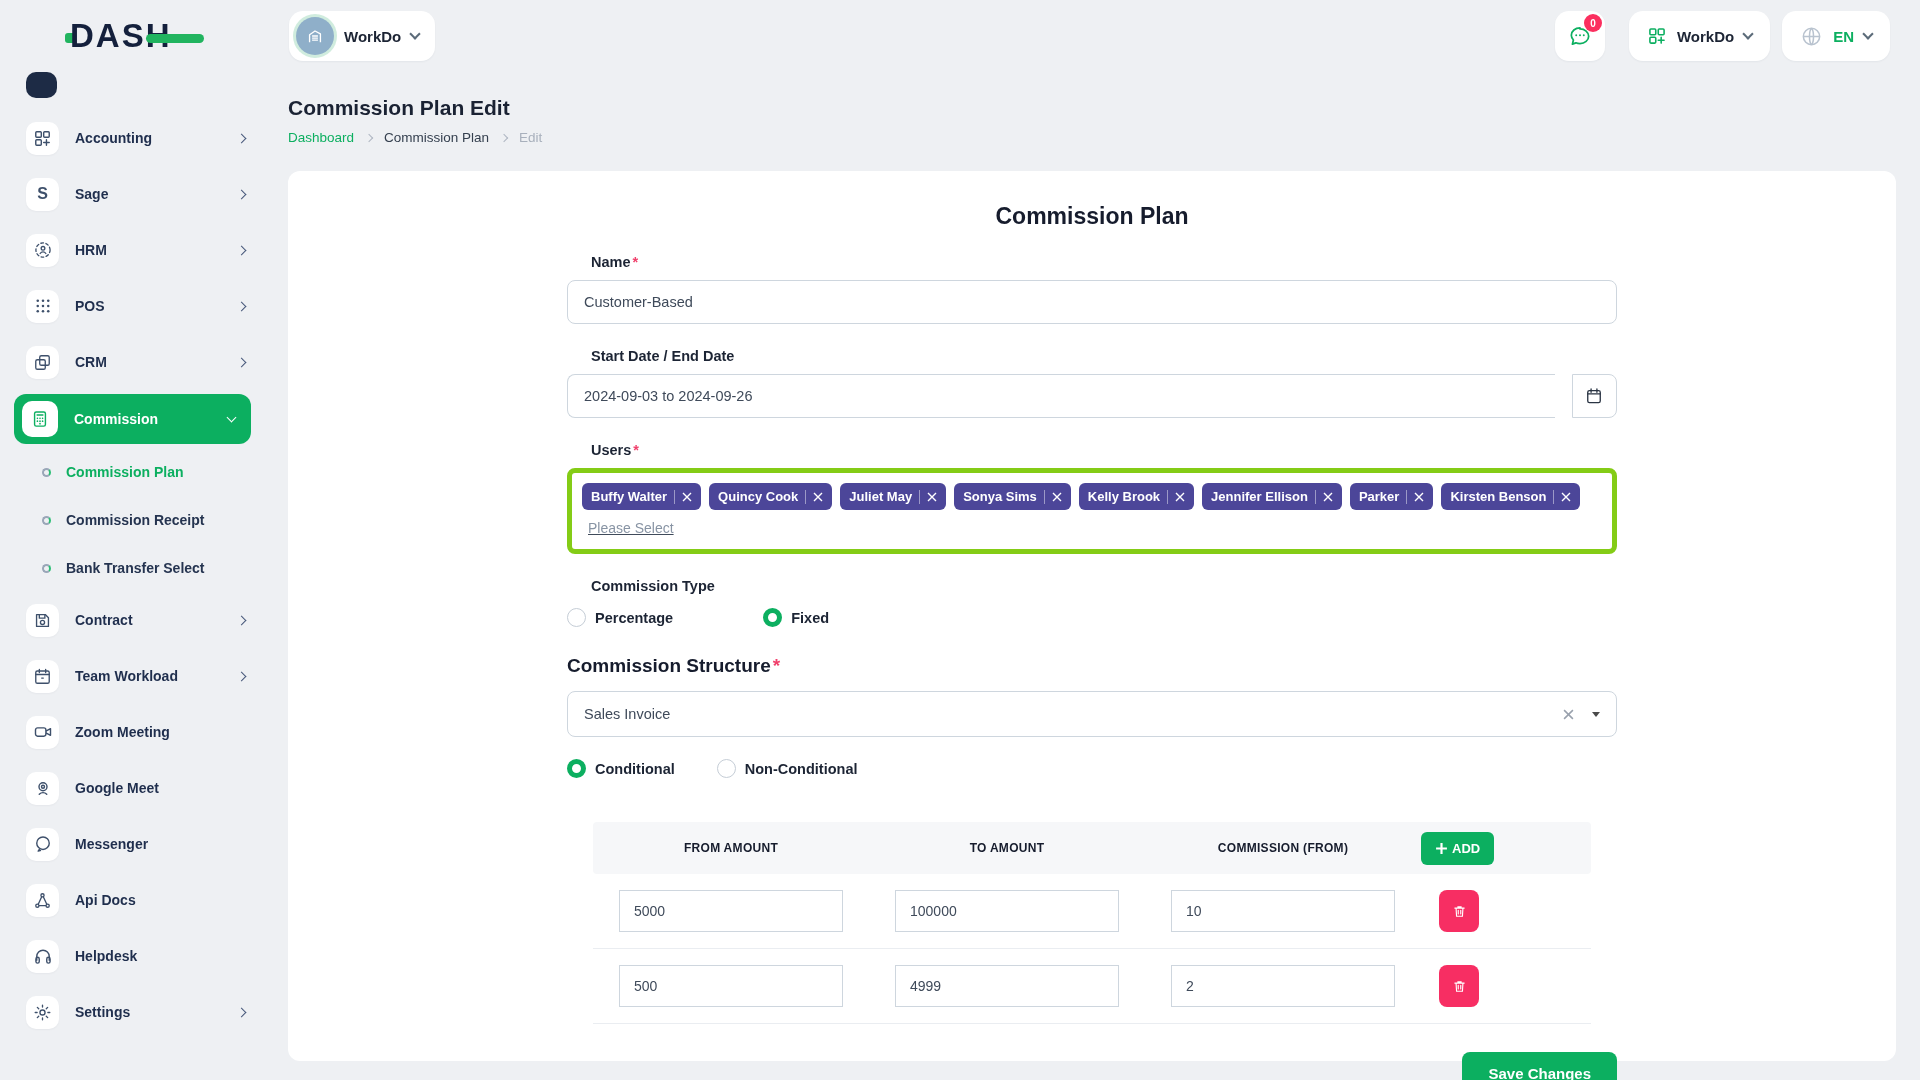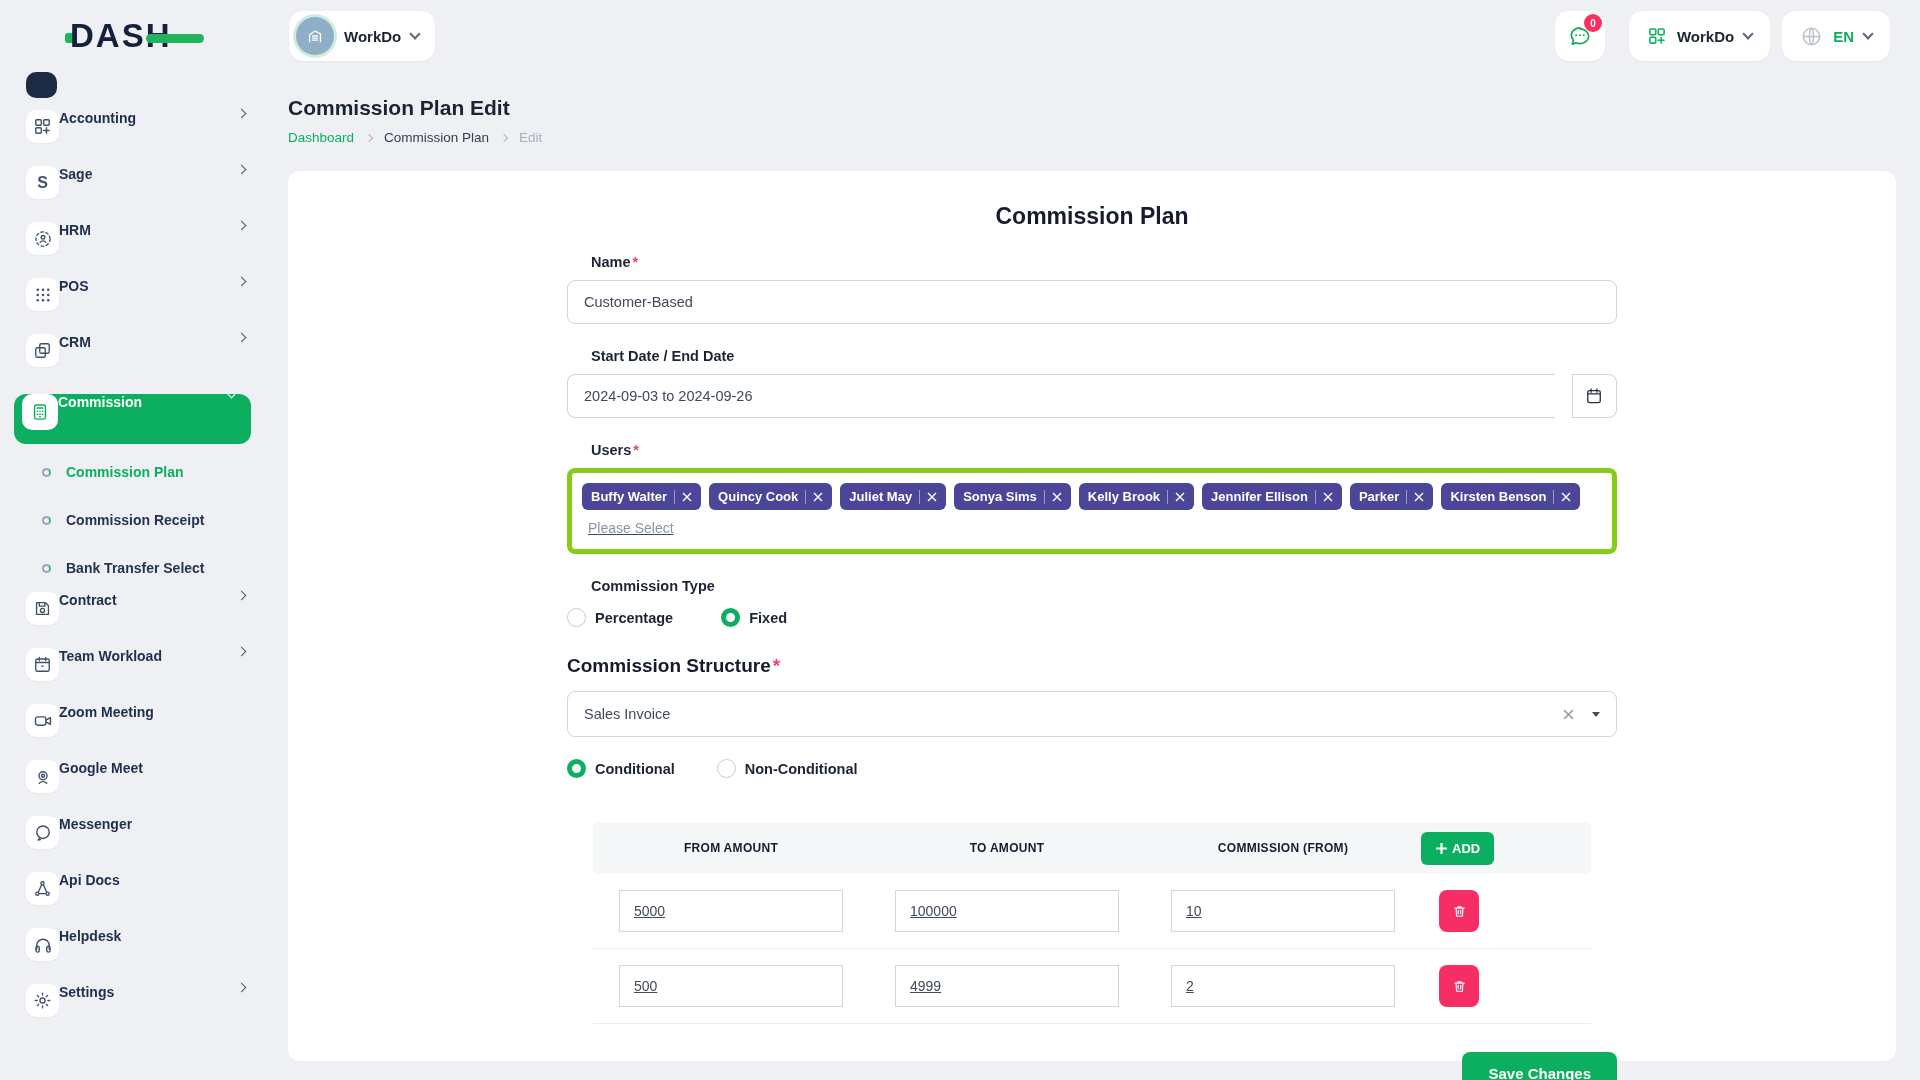--- a/index.html
+++ b/index.html
@@ -24,21 +24,21 @@
            background:#fb2f5f; color:#fff; font-size:10px; font-weight:700; display:flex; align-items:center;
            justify-content:center; padding:0 4px; }
   .tb-gap { width:12px; }
   .chev { width:8px; height:8px; border-right:2px solid #5b6b79; border-bottom:2px solid #5b6b79;
           transform:rotate(45deg); margin-top:-4px; flex:none; }
   .lang-code { color:#0caf60; }
 
   
   .sidebar { position:absolute; left:0; top:72px; width:265px; bottom:0; overflow:hidden; }
   .scroll-peek { width:31px; height:26px; border-radius:10px; background:#1d2b45; margin:0 0 12px 26px; }
-  .nav-item { display:flex; height:56px; padding:0 20px 0 26px; cursor:pointer; }
+  .nav-item { display:flex; align-items:center; gap:16px; height:56px; padding:0 20px 0 26px; cursor:pointer; }
   .tile { width:33px; height:33px; border-radius:10px; background:#fff; display:flex; align-items:center;
           justify-content:center; color:#3e506b; flex:none; box-shadow:0 1px 2px rgba(20,30,60,.04); }
   .nav-label { font-size:14px; font-weight:600; color:#1f2e4d; }
   .nav-chev { margin-left:auto; width:7px; height:7px; border-right:1.8px solid #46577a; border-bottom:1.8px solid #46577a;
               transform:rotate(-45deg); }
   .nav-item.active { background:#0caf60; border-radius:12px; margin:4px 14px; height:50px; padding:0 16px 0 8px; }
   .nav-item.active .tile { width:36px; height:36px; color:#0caf60; box-shadow:none; }
   .nav-item.active .nav-label { color:#fff; font-weight:700; }
   .nav-item.active .nav-chev { border-color:#fff; transform:rotate(45deg); margin-top:-4px; }
   .subnav-item { display:flex; align-items:center; gap:15px; height:48px; padding-left:42px; cursor:pointer; }
@@ -98,21 +98,21 @@
   .t-head { display:grid; grid-template-columns:1fr 1fr 1fr 170px; align-items:center; background:#f6f7f9;
             height:52px; border-radius:4px; }
   .t-head-cell { text-align:center; font-size:12px; font-weight:700; letter-spacing:.3px; color:#161c2d; }
   .add-btn { justify-self:start; display:flex; align-items:center; gap:4px; background:#0caf60; color:#fff;
              border:none; border-radius:6px; padding:9px 14px; font-size:13px; font-weight:700;
              cursor:pointer; font-family:inherit; }
   .t-row { display:grid; grid-template-columns:1fr 1fr 1fr 170px; align-items:center; padding:16px 0;
            border-bottom:1px solid #eaedf1; }
   .t-cell { padding:0 26px; }
   .cell-input { width:100%; height:42px; border:1px solid #ced6de; border-radius:0; padding:0 14px;
-                font-size:14px; color:#3f4a5a; font-family:inherit;text-decoration:underline; }
+                font-size:14px; color:#3f4a5a; font-family:inherit; }
   .del-btn { width:40px; height:42px; border:none; border-radius:8px; background:#f72e63; display:flex;
              align-items:center; justify-content:center; cursor:pointer; margin-left:18px; }
 
   .save-row { display:flex; justify-content:flex-end; margin-top:28px; }
   .save-btn { background:#0caf60; color:#fff; border:none; border-radius:8px; padding:13px 26px;
               font-size:15px; font-weight:600; cursor:pointer; font-family:inherit; }
 </style>
 </head>
 <body>
 
@@ -481,21 +481,21 @@
           </div>
           <input class="tags-placeholder-input" type="text" placeholder="Please Select" style="">
         </div>
       </div>
 
       <div class="f-block" style="margin-bottom:28px;">
         <div class="f-label">
             <span>Commission Type</span>
           </div>
         <div class="radio-row" style="margin-top:14px;">
-          <span class="radio-opt" style="margin-right:48px;">
+          <span class="radio-opt" style="margin-right:90px;">
             <span class="radio"></span>
             <span class="radio-label">Percentage</span>
           </span>
           <span class="radio-opt">
             <span class="radio checked"></span>
             <span class="radio-label">Fixed</span>
           </span>
         </div>
       </div>
 

